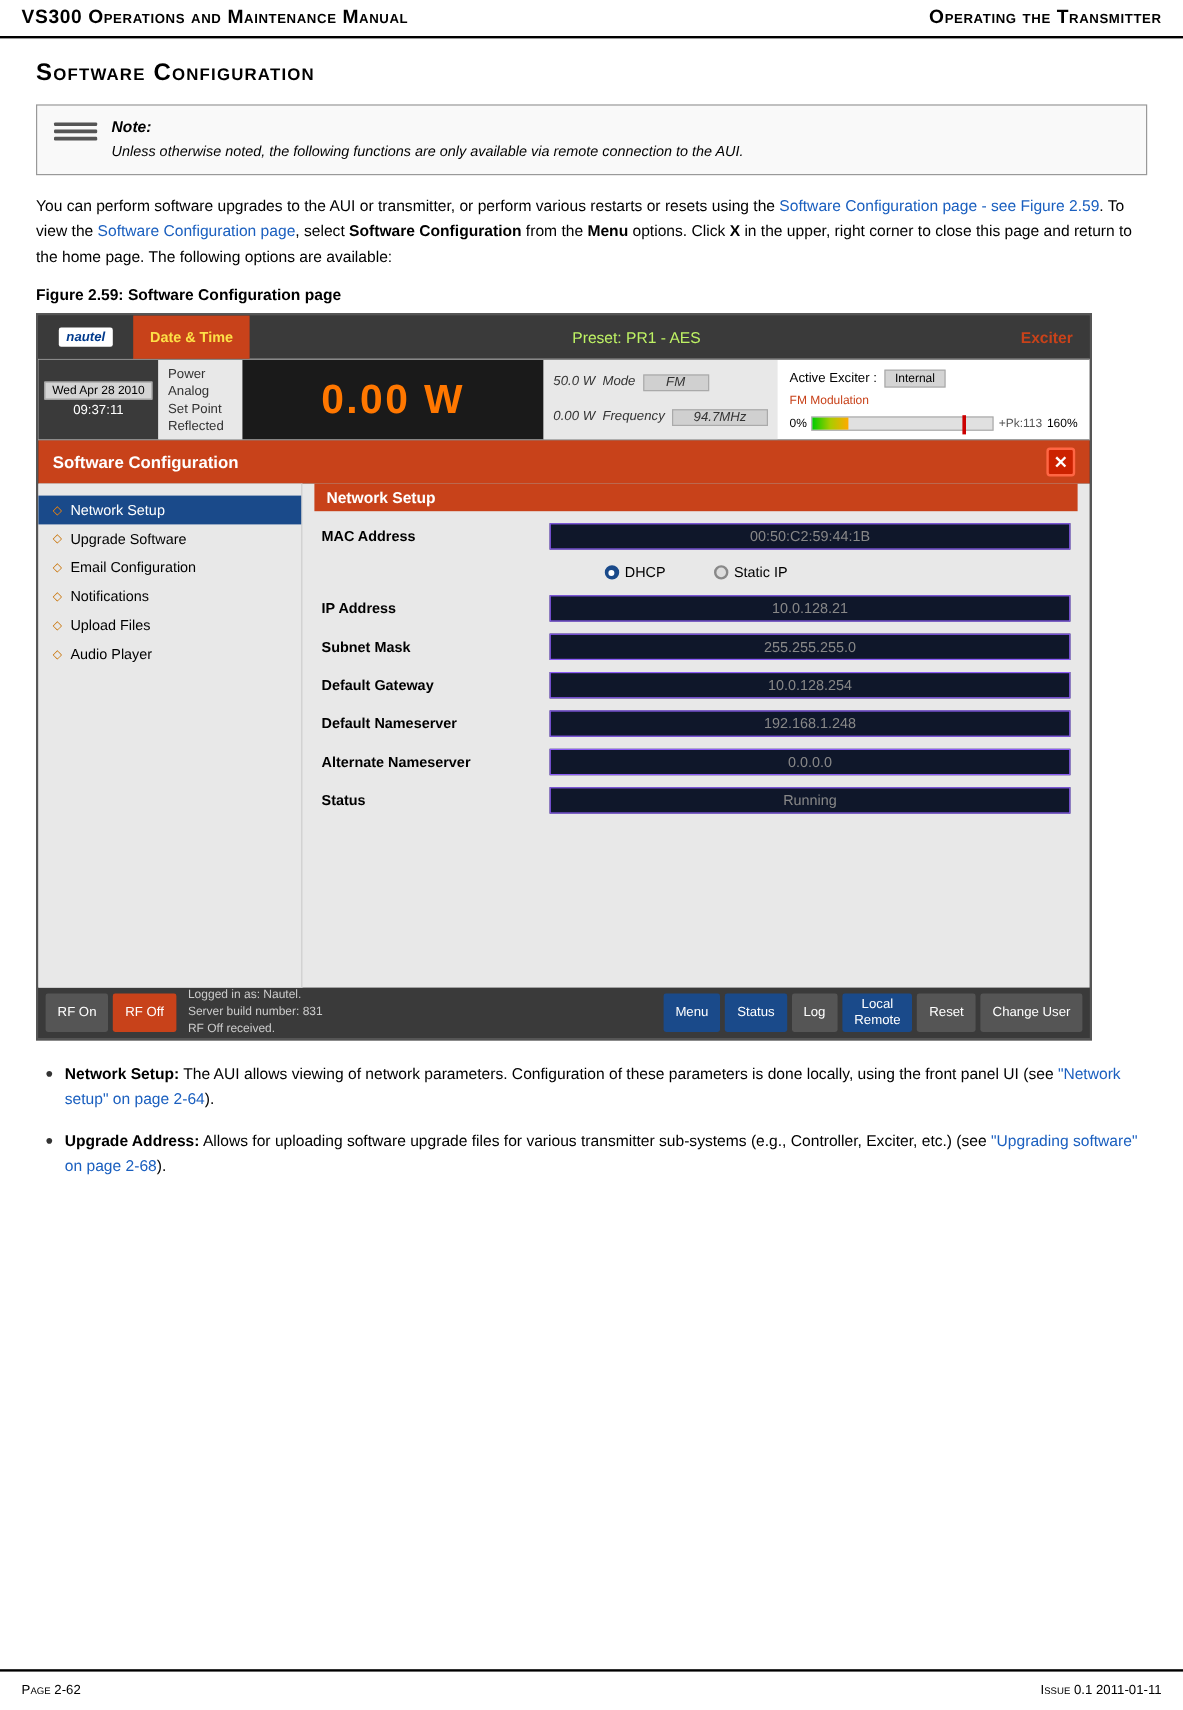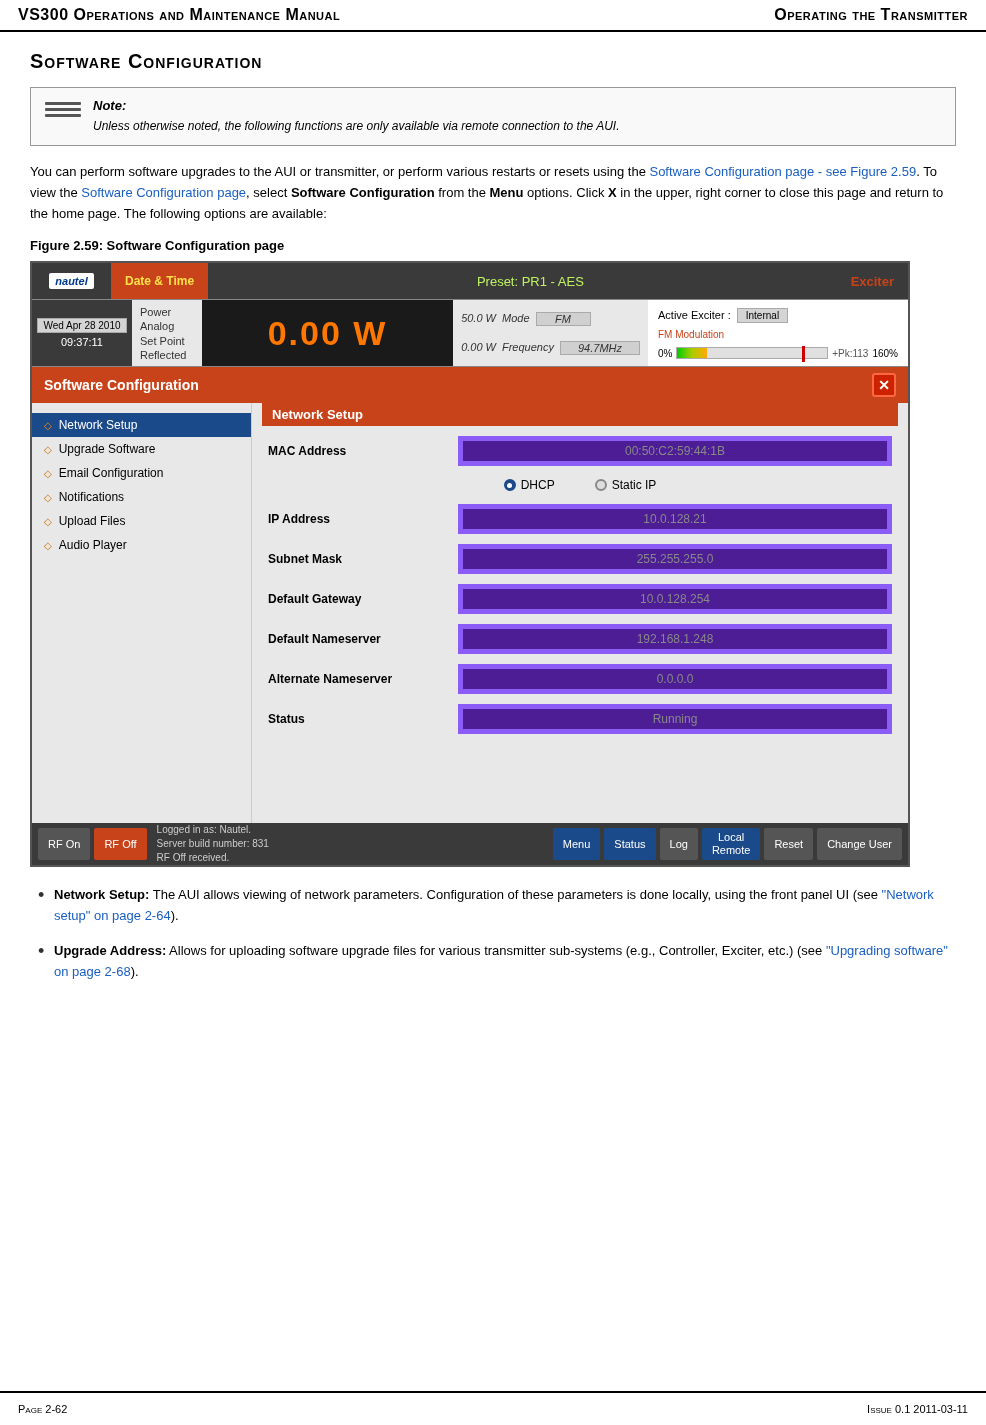--- a/index.html
+++ b/index.html
@@ -356,22 +356,22 @@
       margin-bottom: 10px;
       padding: 0 6px;
     }
     .tx-form-label {
       font-weight: bold;
       font-size: 12px;
       min-width: 190px;
     }
     .tx-form-input {
       flex: 1;
-      background: #4c1d95;
-      border: 5px solid #8b5cf6;
+      background: #0f172a;
+      border: 1px solid #8b5cf6;
       padding: 3px 8px;
       font-size: 12px;
       text-align: center;
       color: #888;
     }
     .tx-radio-row {
       display: flex;
       align-items: center;
       justify-content: center;
       gap: 40px;
@@ -695,14 +695,14 @@
         <strong>Upgrade Address:</strong>
         Allows for uploading software upgrade files for various transmitter sub-systems (e.g., Controller, Exciter, etc.) (see <span class="link">"Upgrading software" on page 2-68</span>).
       </div>
     </div>
   </div>
 
 </div>
 
 <div class="page-footer">
   <span class="left">Page 2-62</span>
-  <span class="right">Issue 0.1  2011-03-11</span>
+  <span class="right">Issue 0.1  2011-01-11</span>
 </div>
 
 </body></html>

